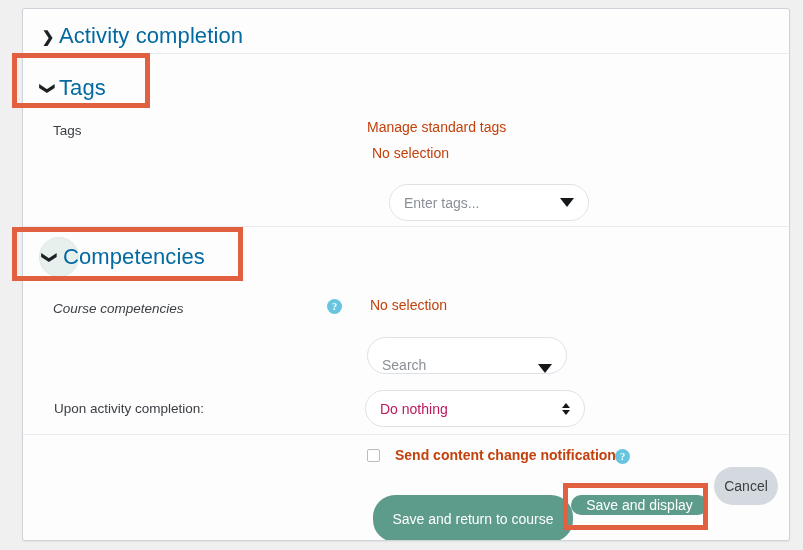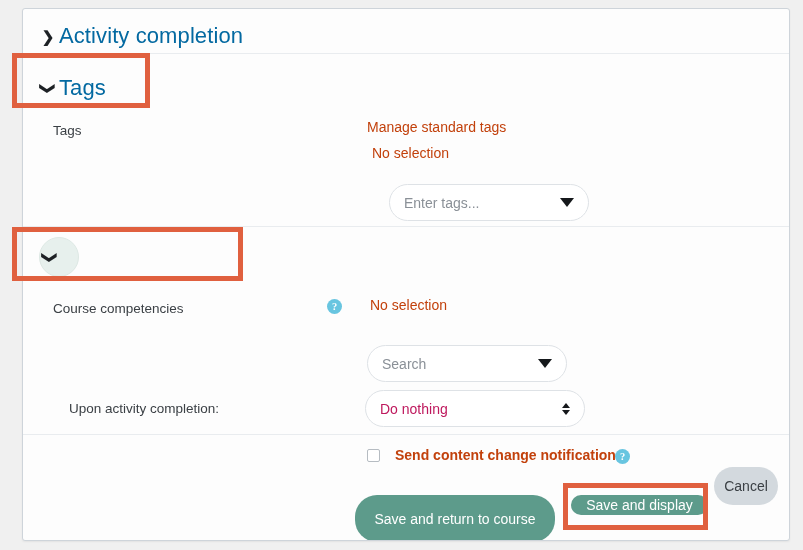--- a/index.html
+++ b/index.html
@@ -210,50 +210,51 @@
     <div class="pill" style="left:366px; top:175px; width:200px; height:37px;">
       <span class="ph">Enter tags...</span>
       <span class="caret-down"></span>
     </div>
 
     <div class="divider" style="top:217px;"></div>
 
     <div class="focus-ring" style="left:16px; top:228px; width:40px; height:40px;"></div>
     <div class="sect-header" style="left:14px; top:232px; height:32px;">
       <span class="chev" style="width: 26px; display: inline-block; transform: rotate(90deg);">❯</span>
-    </div>
-
-    <div class="lbl" style="left:30px; top:292px;">Course competencies</div>
+      <span class="sect-title">Competencies</span>
+    </div>
+
+    <div class="lbl" style="left:30px; top:292px;font-style:italic;">Course competencies</div>
 
     <div class="help" style="left:304px; top:290px;">?</div>
 
     <div class="txt" style="left:347px; top:288px;">No selection</div>
 
-    <div class="pill" style="left:344px; top:336px; width:200px; height:37px;">
+    <div class="pill" style="left:344px; top:328px; width:200px; height:37px;align-items:flex-end;">
       <span class="ph">Search</span>
       <span class="caret-down"></span>
     </div>
 
-    <div class="lbl" style="left:46px; top:392px;">Upon activity completion:</div>
+    <div class="lbl" style="left:31px; top:392px;">Upon activity completion:</div>
 
     <div class="pill" style="left:342px; top:381px; width:220px; height:37px; color:#be185d;">
       <span class="ph">Do nothing</span>
       <span class="select-arrows">
         <span class="ar-up"></span>
         <span class="ar-dn"></span>
       </span>
     </div>
 
     <div class="divider" style="top:425px;"></div>
 
     <div class="cbx" style="left:344px; top:440px;"></div>
     <div class="txt" style="left:372px; top:438px;font-weight:bold;">Send content change notification</div>
     <div class="help" style="left:592px; top:440px;">?</div>
 
-    <button class="btn btn-primary" style="left:332px; top:486px; width:200px; height:47px;">Save and return to course</button>
+    <button class="btn btn-primary" style="left:350px; top:486px; width:200px; height:47px;">Save and return to course</button>
 
     <button class="btn btn-primary" style="left:548px; top:486px; width:137px; height:20px;">Save and display</button>
 
     <button class="btn btn-secondary" style="left:691px; top:458px; width:64px; height:38px;">Cancel</button>
 
   </div>
 
   <div class="hl" style="left:12px; top:53px; width:138px; height:55px;"></div>
   <div class="hl" style="left:12px; top:227px; width:231px; height:54px;"></div>
   <div class="hl" style="left:563px; top:483px; width:145px; height:47px;"></div>

